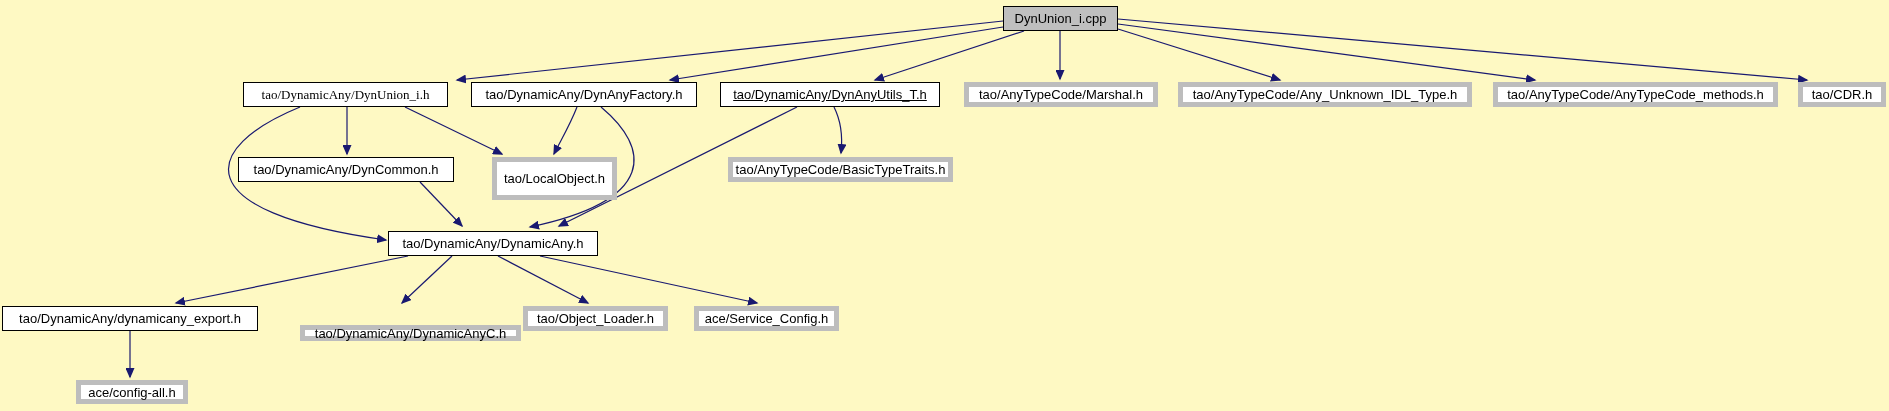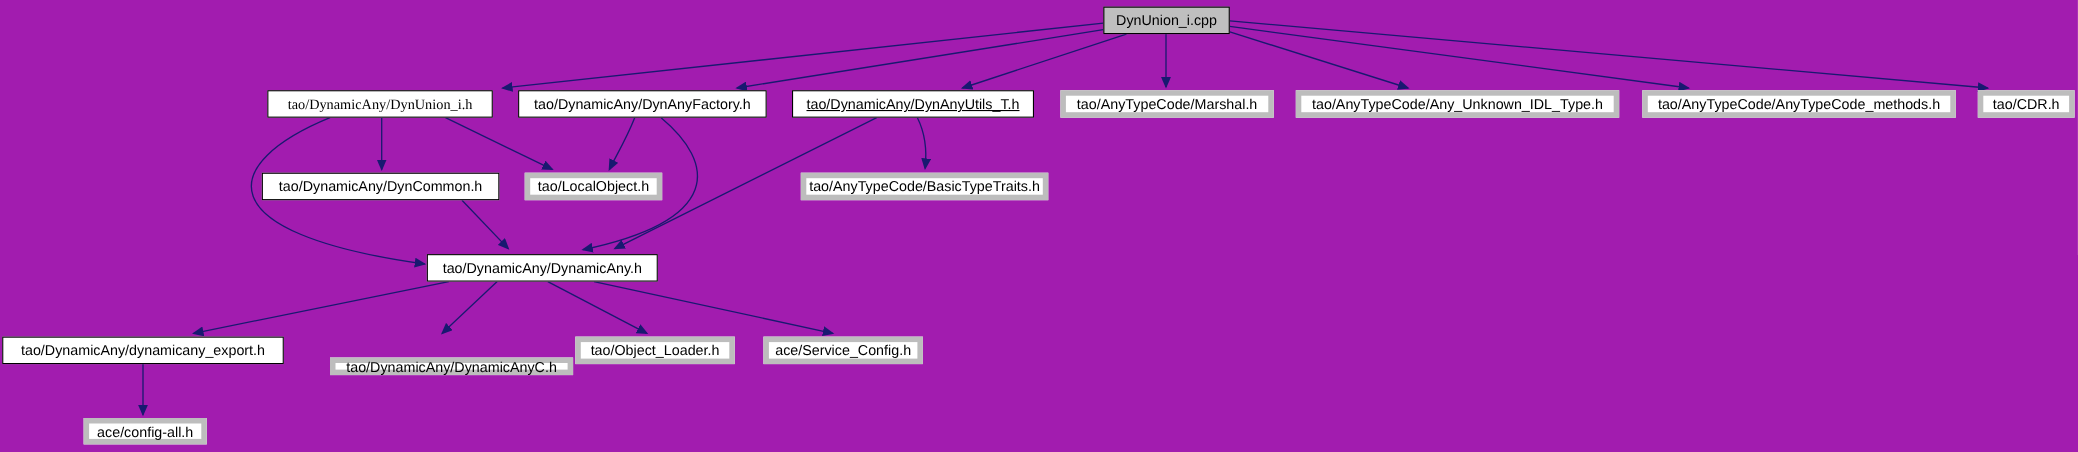--- a/index.html
+++ b/index.html
@@ -1,19 +1,19 @@
 <!DOCTYPE html>
 <html><head>
 <meta charset="utf-8">
 <style>
   html,body{margin:0;padding:0;background:#ffffff;}
   #canvas{
     position:relative;
     width:1889px;height:411px;
-    background:#a21caf;
+    background:#fef9c3;
     font-family:"Liberation Sans","DejaVu Sans",sans-serif;
     overflow:hidden;
   }
   #edges{position:absolute;left:0;top:0;width:1889px;height:411px;}
   .node{
     position:absolute;
     box-sizing:border-box;
     background:#ffffff;
     border:1px solid #000000;
     display:flex;align-items:center;justify-content:center;
@@ -85,21 +85,21 @@
       </div>
       <div class="node external" style="left: 1493px; top: 82px; width: 285px; height: 25px; border-color: rgb(189, 189, 189); text-align: right;">
         <span>tao/AnyTypeCode/AnyTypeCode_methods.h</span>
       </div>
       <div class="node external" style="left: 1798px; top: 82px; width: 88px; height: 25px; border-color: rgb(189, 189, 189);">
         <span>tao/CDR.h</span>
       </div>
       <div class="node internal" style="left: 238px; top: 157px; width: 216px; height: 25px; text-align: center;">
         <span>tao/DynamicAny/DynCommon.h</span>
       </div>
-      <div class="node external" style="left: 477px; top: 157px; width: 125px; height: 25px; border-color: rgb(189, 189, 189);">
+      <div class="node external" style="left: 492px; top: 157px; width: 125px; height: 43px; border-color: rgb(189, 189, 189);">
         <span>tao/LocalObject.h</span>
       </div>
       <div class="node external" style="left: 728px; top: 157px; width: 225px; height: 25px; border-color: rgb(189, 189, 189);">
         <span>tao/AnyTypeCode/BasicTypeTraits.h</span>
       </div>
       <div class="node internal" style="left: 388px; top: 231px; width: 210px; height: 25px;">
         <span>tao/DynamicAny/DynamicAny.h</span>
       </div>
       <div class="node internal" style="left: 2px; top: 306px; width: 256px; height: 25px;">
         <span>tao/DynamicAny/dynamicany_export.h</span>

